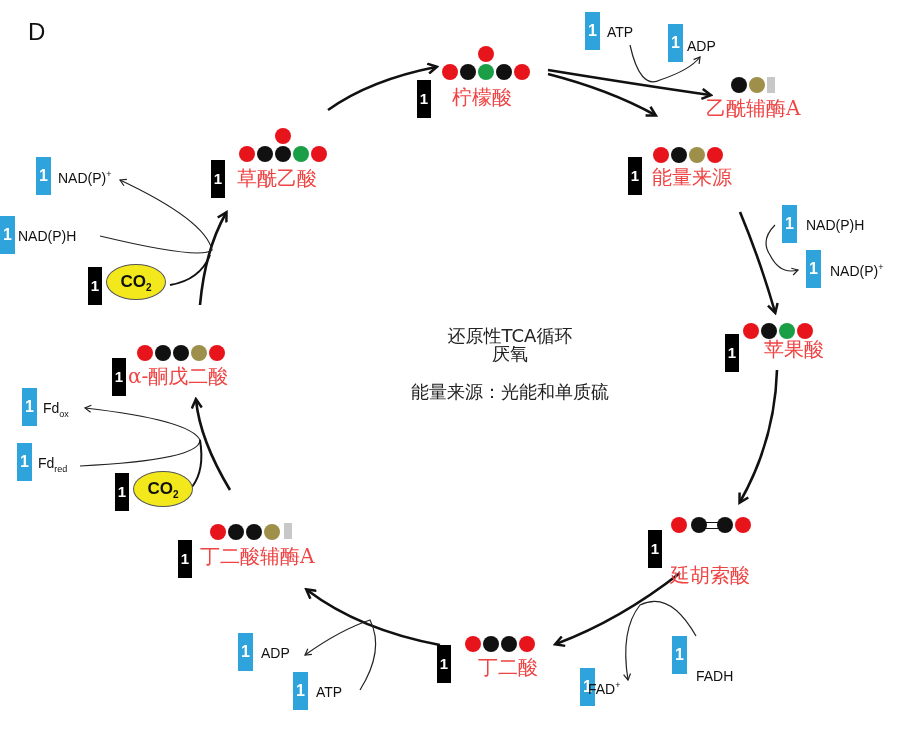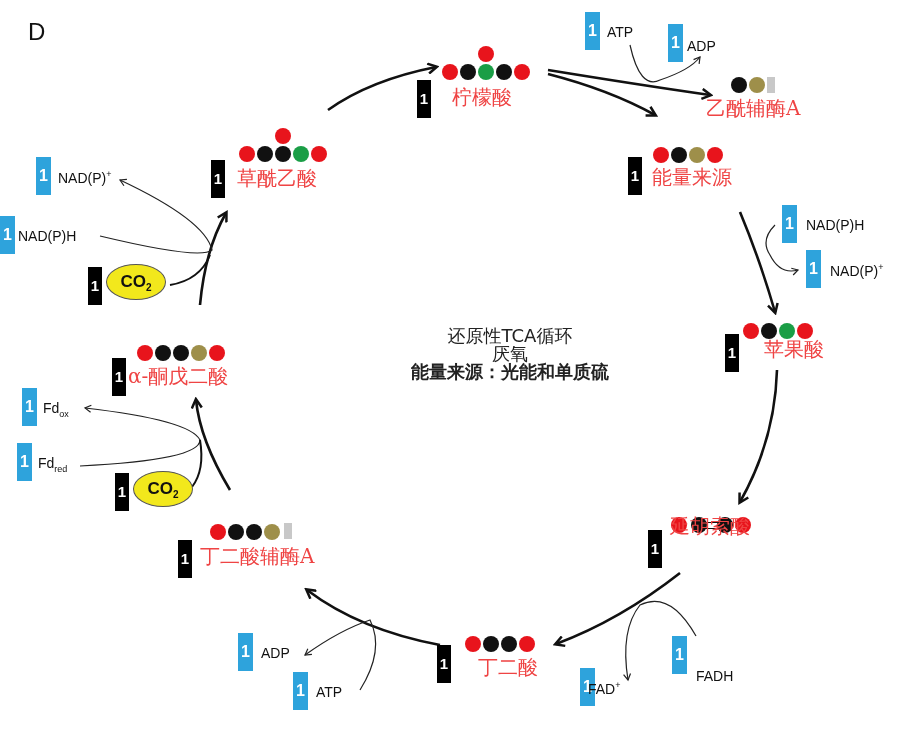--- a/index.html
+++ b/index.html
@@ -52,21 +52,21 @@
   <path d="M80,466 Q200,460 200,440 Q190,420 85,408" fill="none" stroke="#222" stroke-width="1.2" marker-end="url(#ahs)"></path>
   <path d="M192,487 Q205,470 200,440" fill="none" stroke="#111" stroke-width="2"></path>
   <path d="M100,236 Q200,260 212,250 Q205,220 120,180" fill="none" stroke="#222" stroke-width="1.2" marker-end="url(#ahs)"></path>
   <path d="M170,285 Q200,280 210,255" fill="none" stroke="#111" stroke-width="2"></path>
 </svg>
 
 <div class="abs panel-label" style="left:28px;top:18px;">D</div>
 
 <div class="center" style="top:312px;margin-top:12px;">还原性TCA循环</div>
 <div class="center" style="top:342px;">厌氧</div>
-<div class="center" style="top:360px;font-weight:bold;">能量来源：光能和单质硫</div>
+<div class="center" style="top:380px;">能量来源：光能和单质硫</div>
 
 <div>
   <div class="dot" style="left:478px;top:46px;background:#e8141c"></div>
   <div class="dot" style="left:442px;top:64px;background:#e8141c"></div>
   <div class="dot" style="left:460px;top:64px;background:#111"></div>
   <div class="dot" style="left:478px;top:64px;background:#1a9e46"></div>
   <div class="dot" style="left:496px;top:64px;background:#111"></div>
   <div class="dot" style="left:514px;top:64px;background:#e8141c"></div>
   <div class="blk" style="left:417px;top:80px;">1</div>
   <div class="mol" style="left:452px;top:84px;">柠檬酸</div>
@@ -97,21 +97,21 @@
   <div class="mol" style="left:744px;top:336px;margin-left:20px;">苹果酸</div>
 </div>
 
 <div>
   <div class="dot" style="left:671px;top:517px;background:#e8141c"></div>
   <div class="dot" style="left:691px;top:517px;background:#111"></div>
   <div class="abs" style="left:705px;top:522px;width:14px;height:5px;border-top:1.5px solid #111;border-bottom:1.5px solid #111;"></div>
   <div class="dot" style="left:717px;top:517px;background:#111"></div>
   <div class="dot" style="left:735px;top:517px;background:#e8141c"></div>
   <div class="blk" style="left:648px;top:530px;">1</div>
-  <div class="mol" style="left:670px;top:513px;">延胡索酸</div>
+  <div class="mol" style="left:670px;top:562px;">延胡索酸</div>
 </div>
 
 <div>
   <div class="dot" style="left:465px;top:636px;background:#e8141c"></div>
   <div class="dot" style="left:483px;top:636px;background:#111"></div>
   <div class="dot" style="left:501px;top:636px;background:#111"></div>
   <div class="dot" style="left:519px;top:636px;background:#e8141c"></div>
   <div class="blk" style="left:437px;top:645px;">1</div>
   <div class="mol" style="left:478px;top:654px;">丁二酸</div>
 </div>

